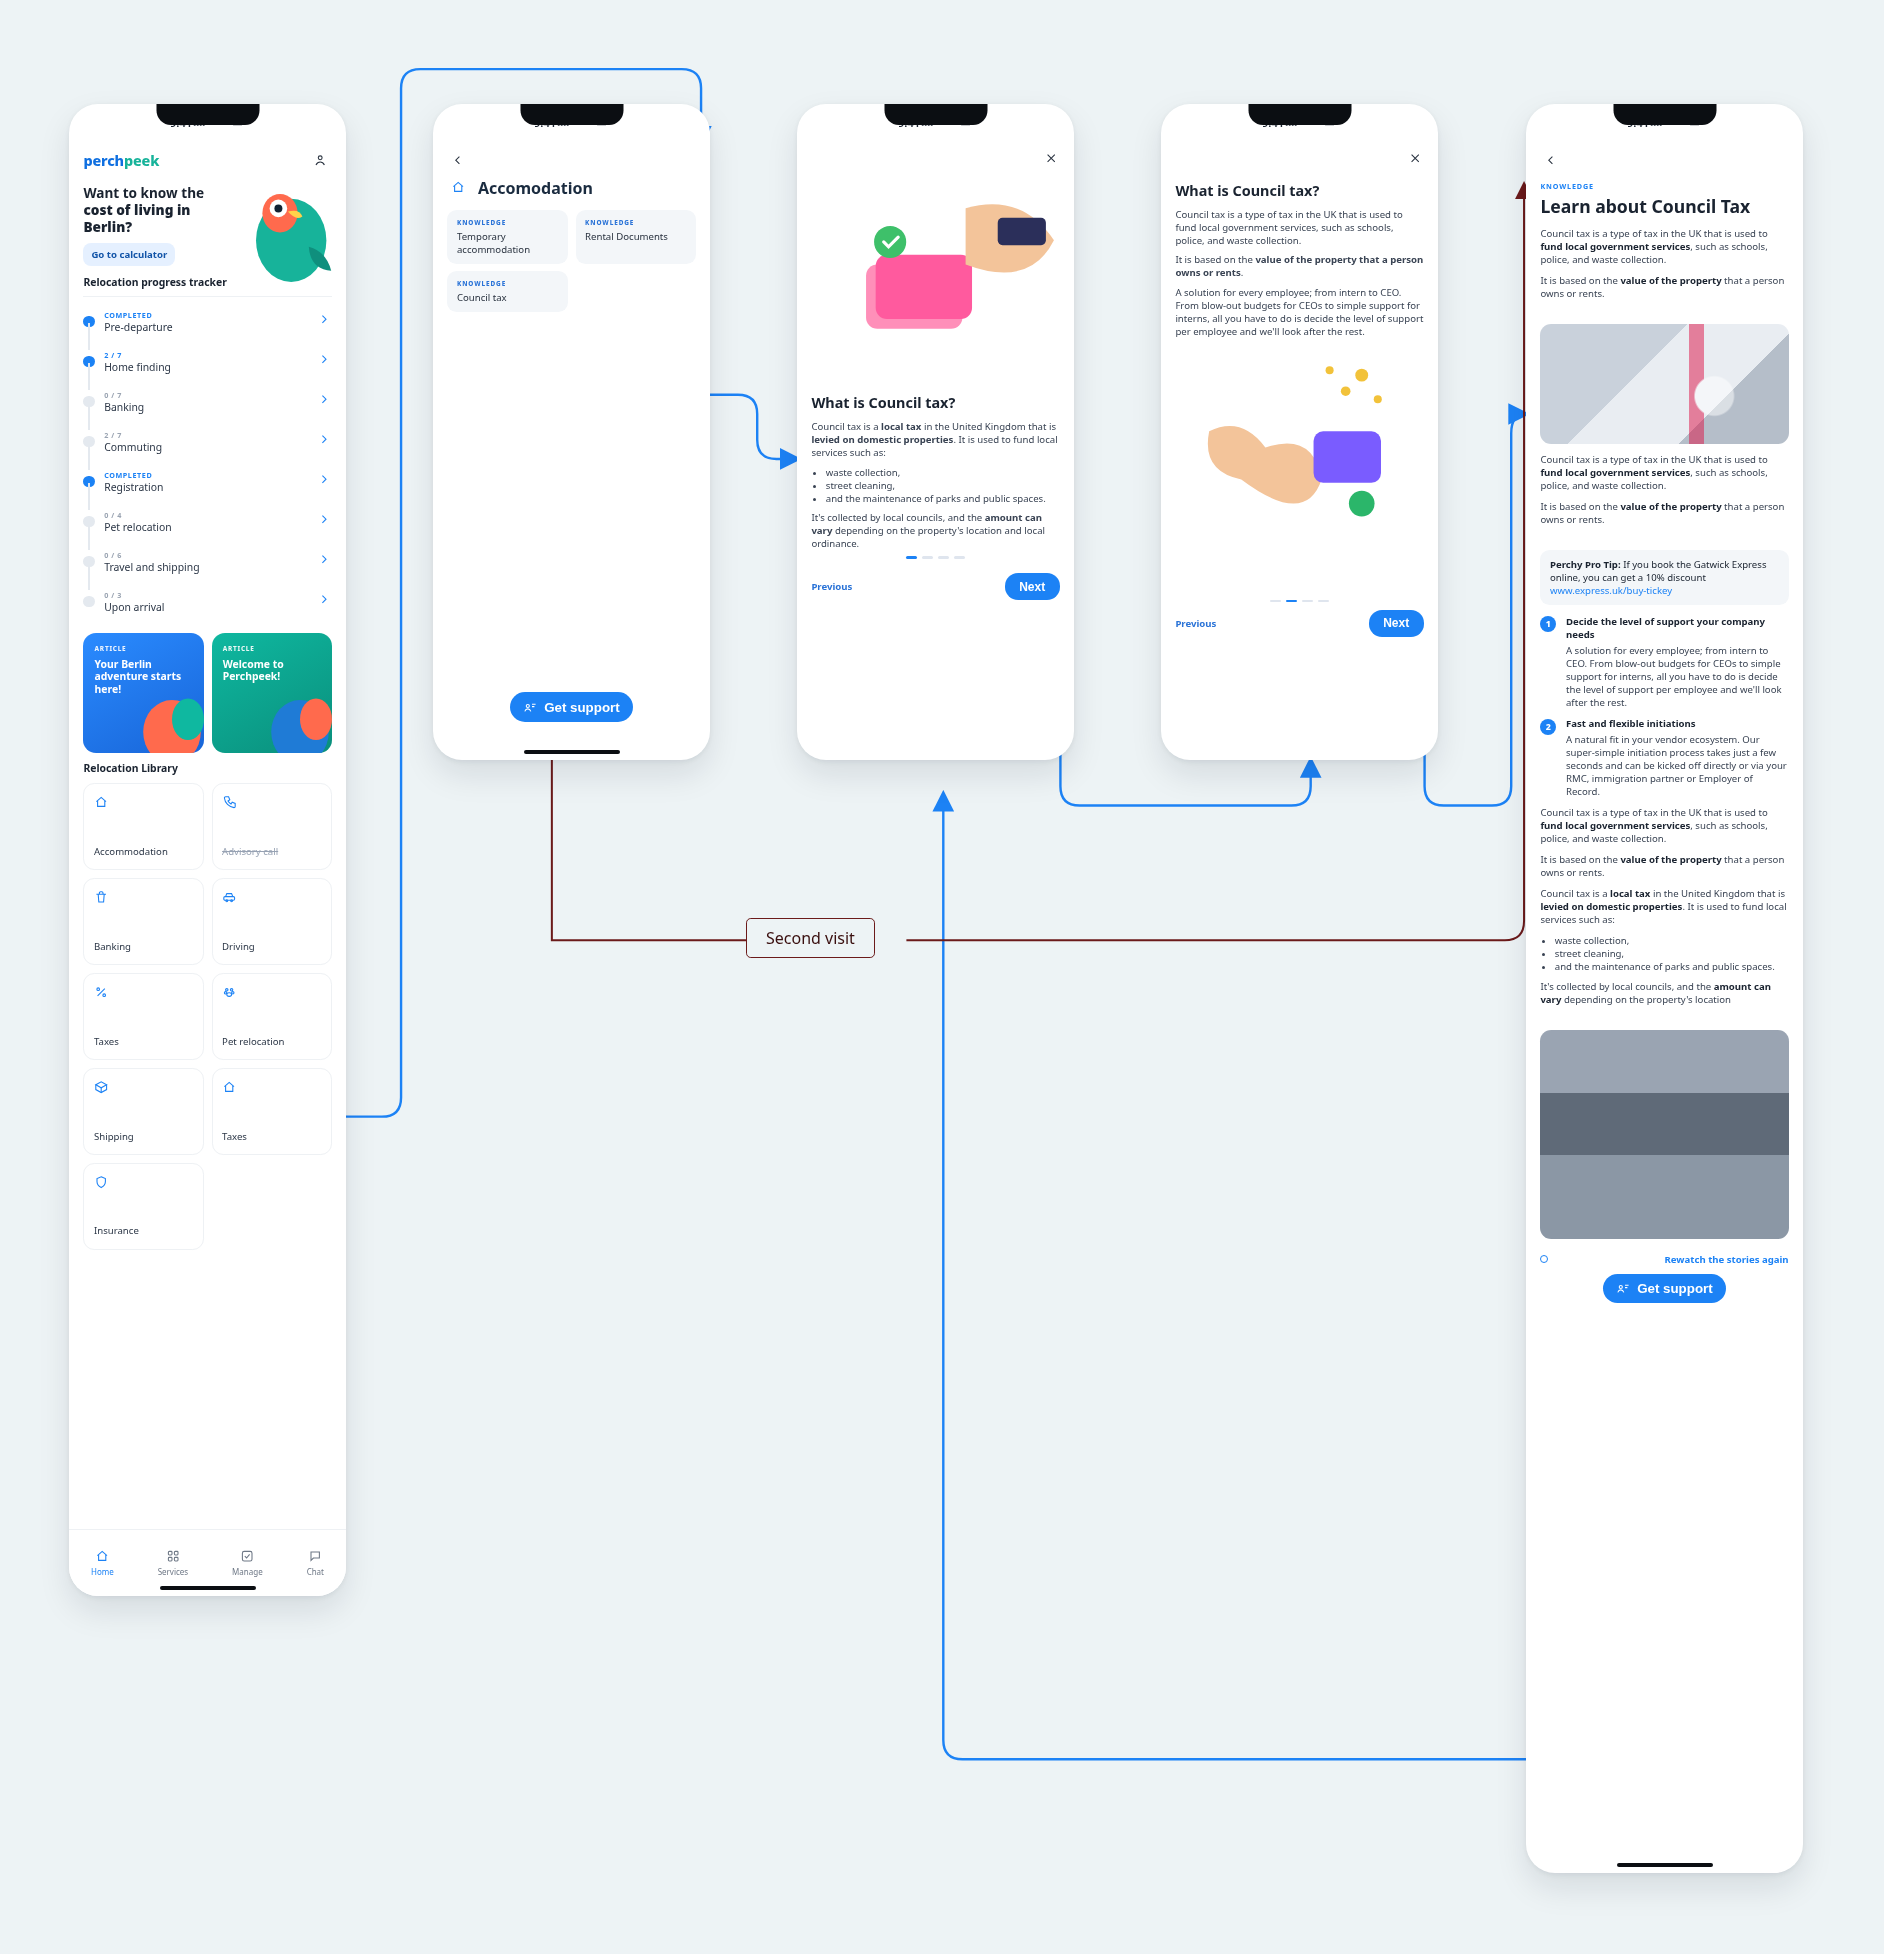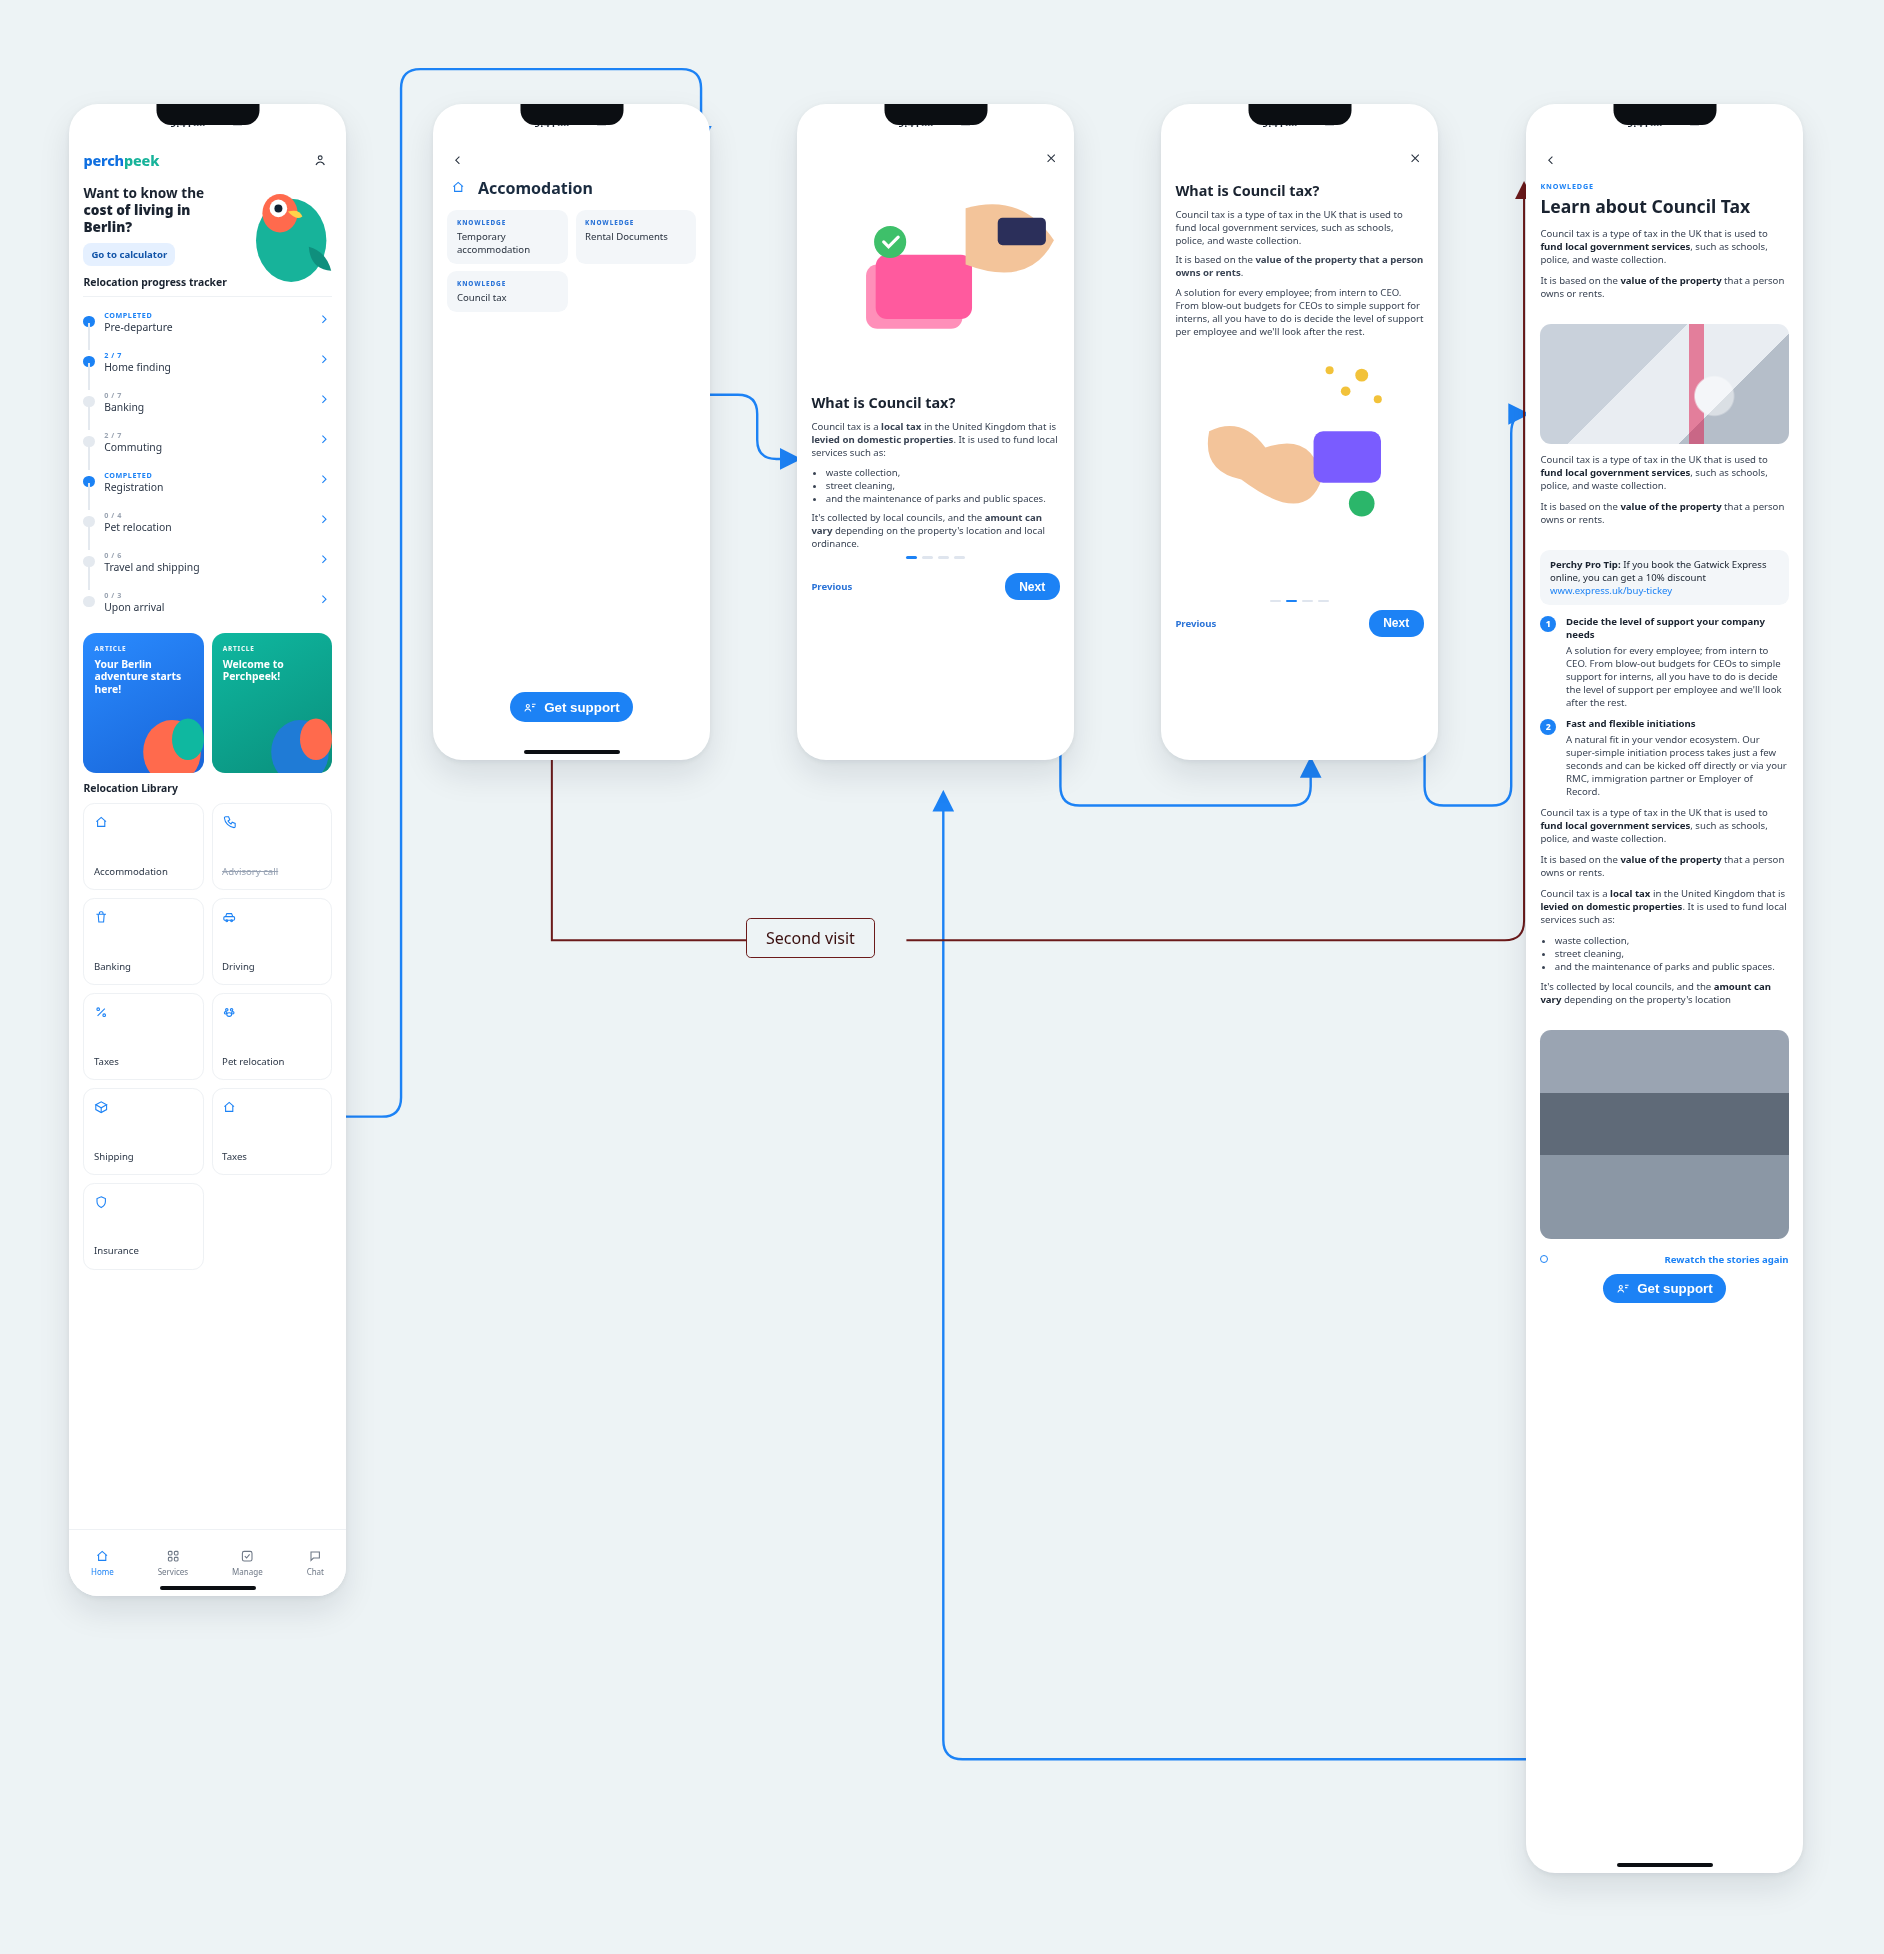--- a/index.html
+++ b/index.html
@@ -61,21 +61,21 @@
   .step{position:relative;display:flex;align-items:center;gap:9.6px;padding:8px 0;}
   .step .dot{width:11.2px;height:11.2px;border-radius:50%;background:#e4e9ef;}
   .step.completed .dot{background:var(--blue);}
   .step .line{position:absolute;left:4.8px;top:21px;width:1.6px;height:27px;background:#e4e9ef;}
   .step:last-child .line{display:none;}
   .step .meta{font-size:7.2px;letter-spacing:.08em;font-weight:700;color:#9aa4b2;}
   .step.completed .meta{color:var(--blue);}
   .step .name{font-size:10.4px;color:#2b3646;}
   .step .arrow{margin-left:auto;color:var(--blue);}
   .cards-row{display:flex;gap:8px;margin:11.2px 14.4px 4.8px;}
-  .promo{flex:1;height:140px;border-radius:13px;color:#fff;padding:11.2px;position:relative;overflow:hidden;}
+  .promo{flex:1;height:120px;border-radius:13px;color:#fff;padding:11.2px;position:relative;overflow:hidden;}
   .promo .tag{font-size:6.4px;font-weight:800;letter-spacing:.12em;opacity:.9;}
   .promo .txt{font-size:10.4px;font-weight:700;line-height:1.2;margin-top:4.8px;max-width:96px;}
   .promo.blue{background:linear-gradient(150deg,#2a8bff,#1865d8);}
   .promo.teal{background:linear-gradient(150deg,#0fb8a0,#0a8f7c);}
 
   .lib-grid{display:grid;grid-template-columns:1fr 1fr;gap:8px;margin:8px 14.4px 0;}
   .lib{background:#fff;border:0.8px solid #eef1f4;border-radius:11.2px;padding:11.2px 9.6px;display:flex;flex-direction:column;gap:8px;min-height:69px;}
   .lib.strike .lbl{text-decoration:line-through;color:#97a2b3;}
   .lib .ico{width:17.6px;height:17.6px;color:var(--blue);}
   .lib .lbl{font-size:9.6px;color:#2b3646;margin-top:24px;}

